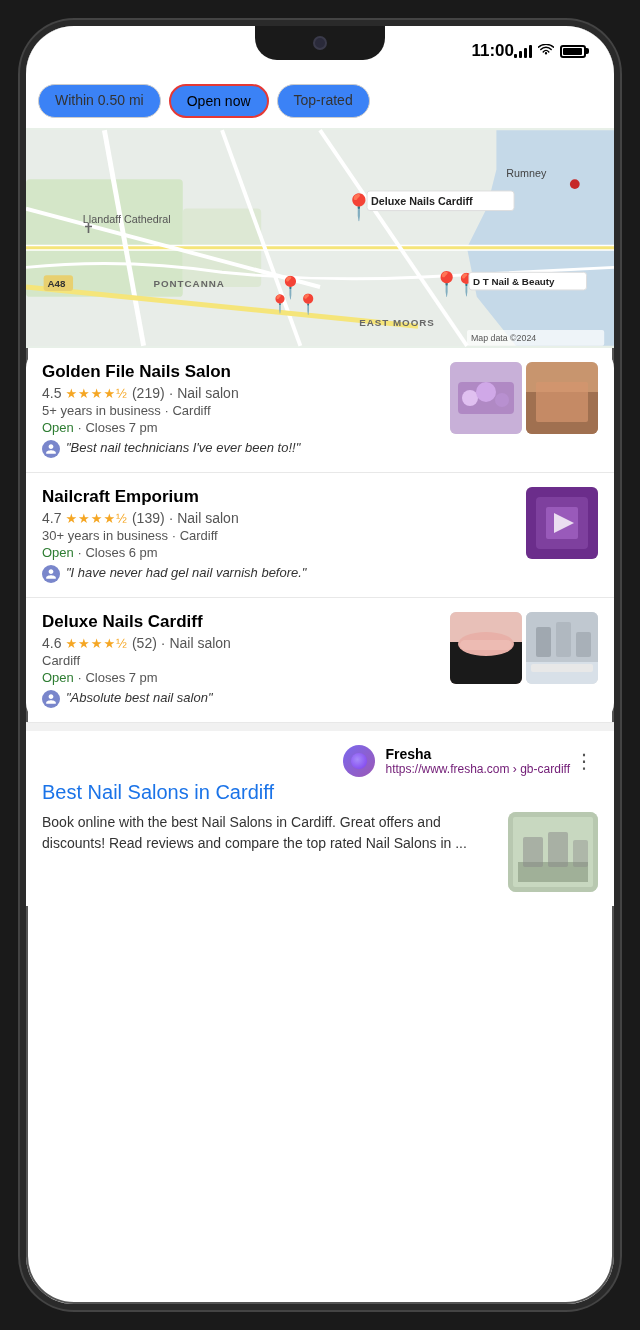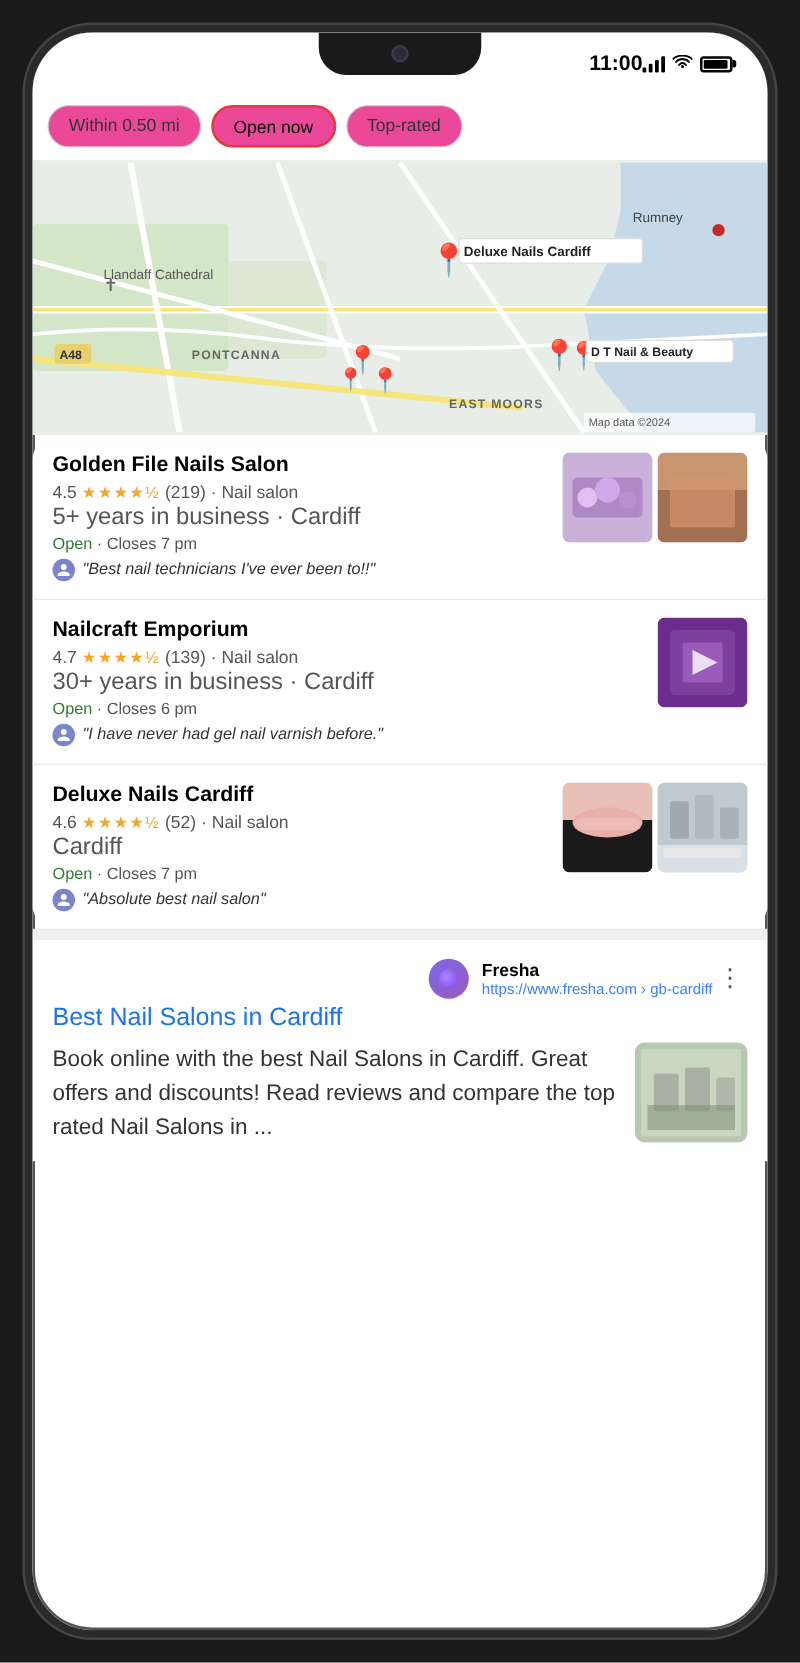--- a/index.html
+++ b/index.html
@@ -114,21 +114,21 @@
       padding: 8px 12px 10px;
       display: flex;
       gap: 8px;
     }
     .pill {
       border: 1.5px solid #ccc;
       border-radius: 20px;
       padding: 7px 16px;
       font-size: 14px;
       color: #333;
-      background: #ec4899;
+      background: #3b82f6;
       cursor: pointer;
       white-space: nowrap;
     }
     .pill.active {
       border: 2.5px solid #e53935;
       color: #000;
       font-weight: 500;
     }
     
     .map-container {
@@ -173,21 +173,21 @@
     }
     .stars {
       color: #f5a623;
       font-size: 13px;
       letter-spacing: 1px;
     }
     .rating-count {
       color: #555;
     }
     .listing-meta {
-      font-size: 19px;
+      font-size: 13px;
       color: #555;
       margin-bottom: 2px;
     }
     .listing-hours {
       font-size: 13px;
       color: #555;
       margin-bottom: 4px;
     }
     .listing-hours .open {
       color: #2e7d32;
@@ -293,42 +293,42 @@
       border-radius: 50%;
       background: radial-gradient(circle at 40% 40%, #a78bfa, #7c3aed);
     }
     .source-name {
       font-size: 14px;
       font-weight: 600;
       color: #000;
     }
     .source-url {
       font-size: 12px;
-      color: #3b82f6;
+      color: #701a75;
     }
     .more-dots {
       font-size: 20px;
       color: #555;
       cursor: pointer;
       padding: 4px;
     }
     .web-title {
       font-size: 20px;
       color: #1a73e8;
       font-weight: 500;
       margin-bottom: 8px;
       cursor: pointer;
     }
     .web-content-row {
       display: flex;
       gap: 12px;
     }
     .web-description {
       flex: 1;
-      font-size: 18px;
+      font-size: 14px;
       color: #333;
       line-height: 1.5;
     }
     .web-thumb {
       width: 90px;
       height: 80px;
       border-radius: 8px;
       background: #c8d8c0;
       flex-shrink: 0;
       overflow: hidden;

